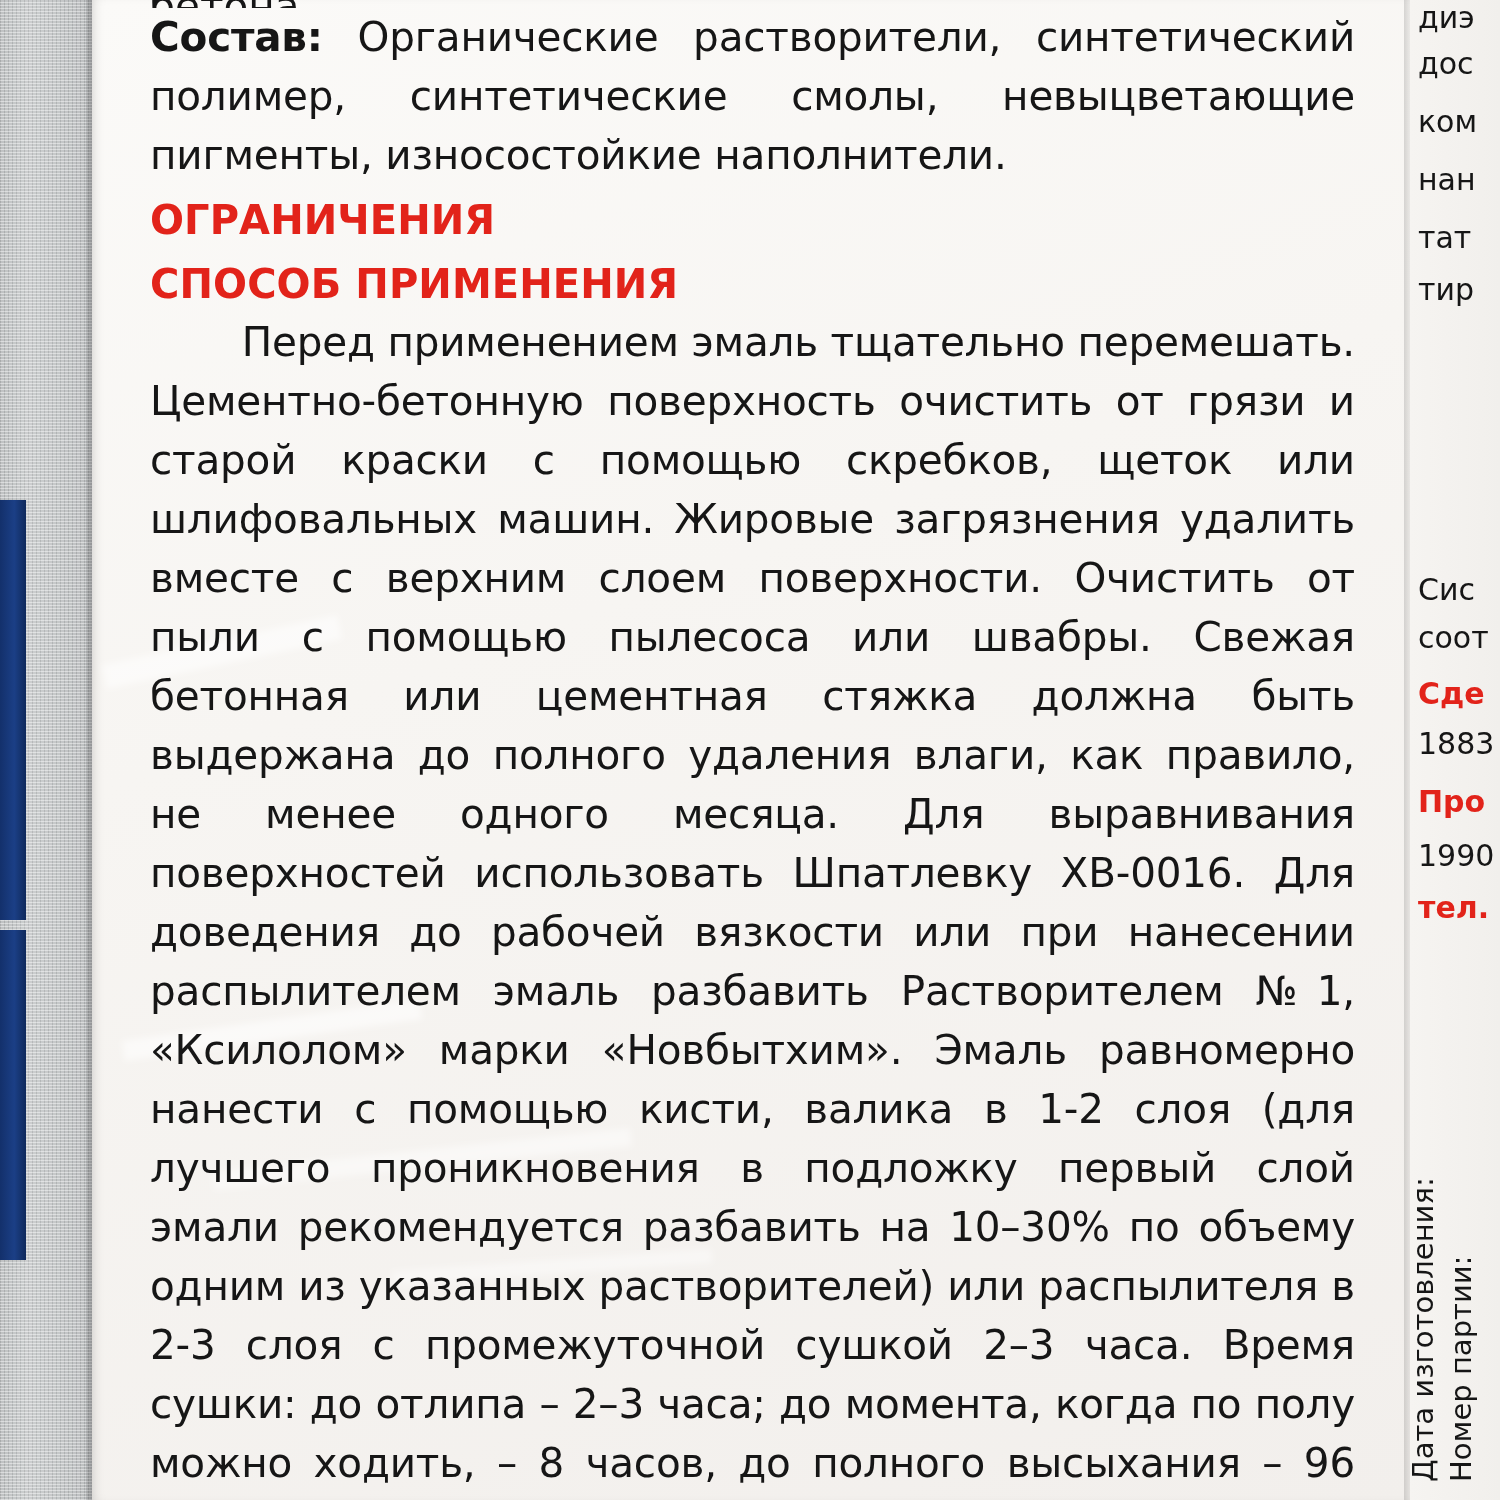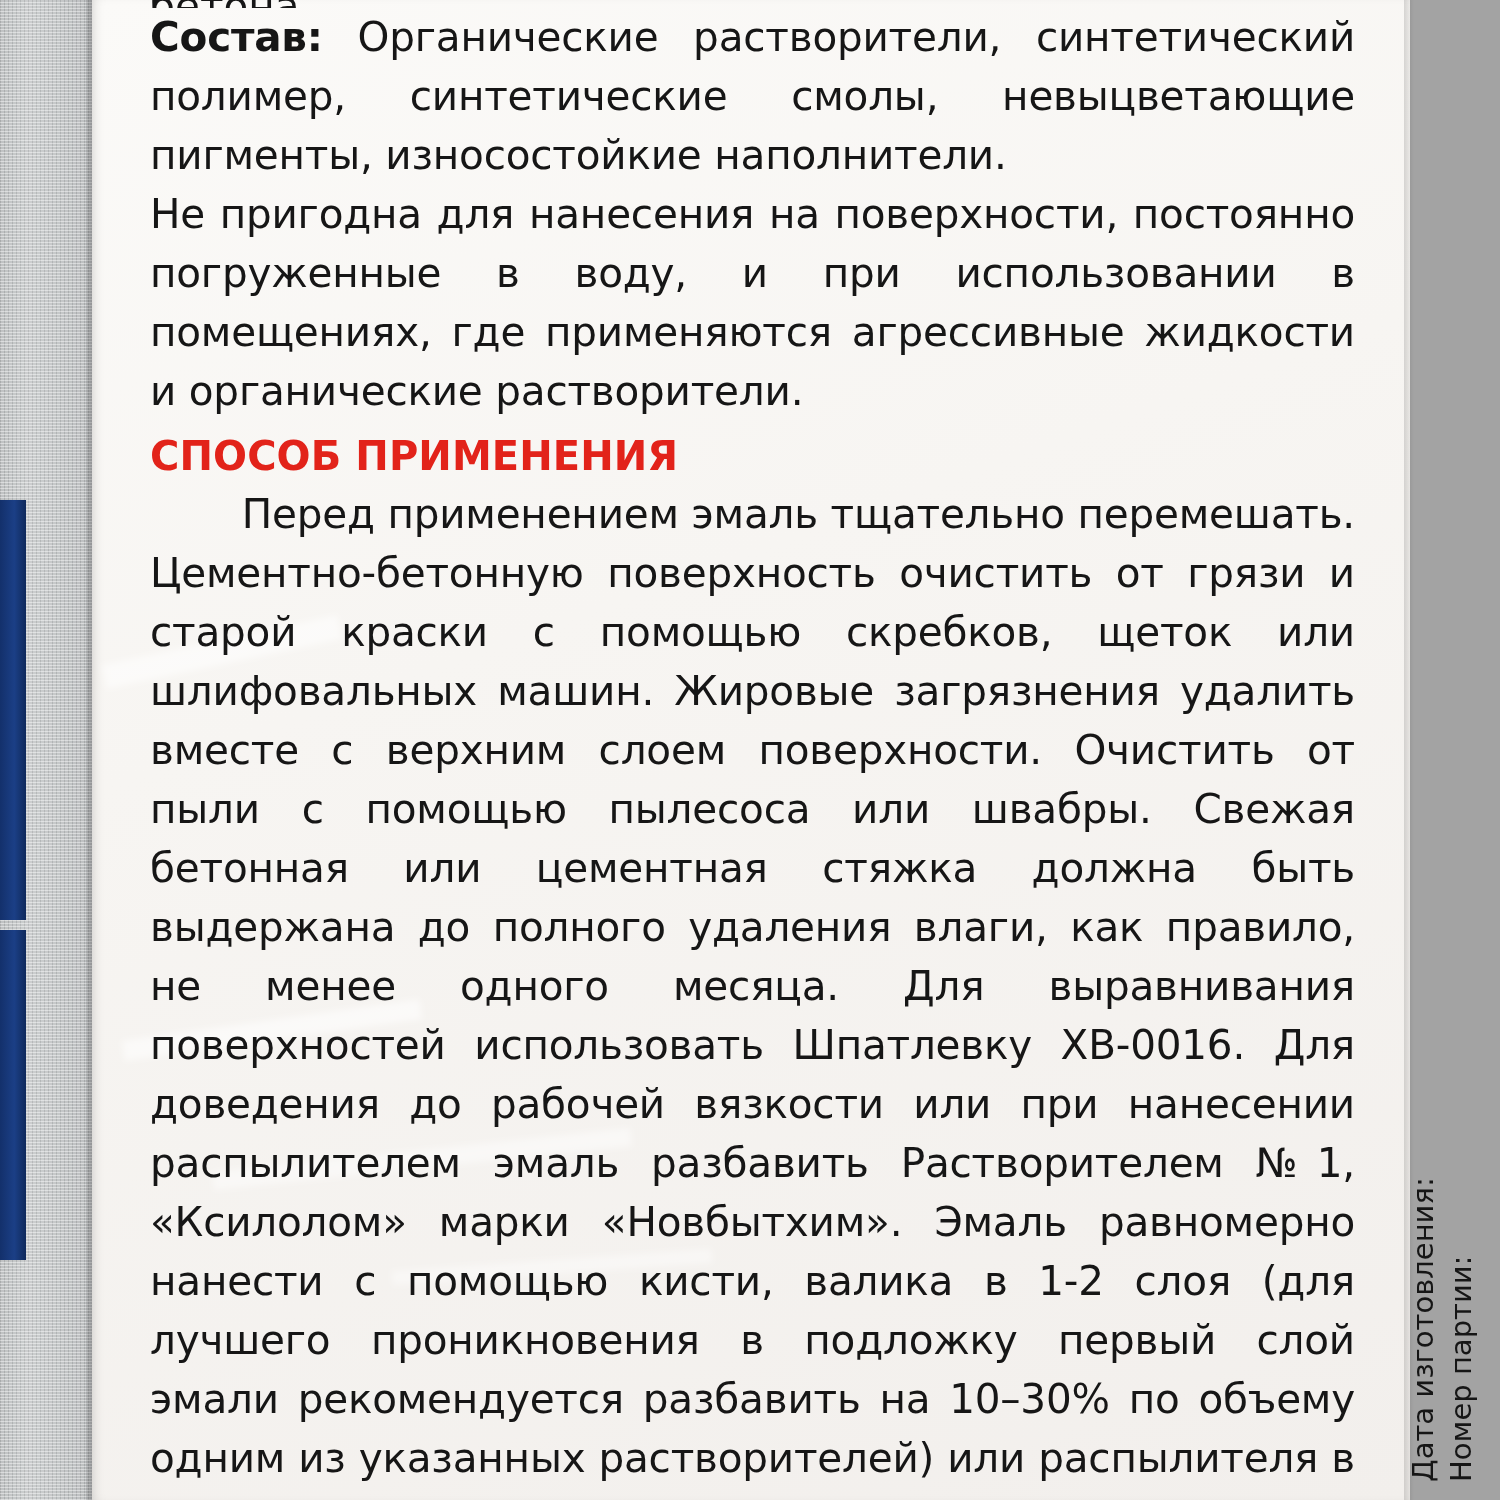--- a/index.html
+++ b/index.html
@@ -158,29 +158,46 @@
     <div class="scuff s2"></div>
     <div class="scuff s3"></div>
     <div class="scuff s4"></div>
 
     <div class="text-col">
 
       <p class="truncated-top">бетона.</p>
 
       <p class="body justify"><span class="lead">Состав:</span><span> Органические растворители, синтетический полимер, синтетические смолы, невыцветающие пигменты, износостойкие наполнители.</span></p>
 
-      <p class="body justify">Не пригодна для нанесения на поверхности, постоянно погруженные в воду, и при использовании в помещениях, где применяются агрессивные жидкости и органические растворители.</p>
+      <h2 class="red">ОГРАНИЧЕНИЯ</h2>
 
       <h2 class="red">СПОСОБ ПРИМЕНЕНИЯ</h2>
       <p class="body">Перед применением эмаль тщательно перемешать.</p>
       <p class="body justify">Цементно-бетонную поверхность очистить от грязи и старой краски с помощью скребков, щеток или шлифовальных машин. Жировые загрязнения удалить вместе с верхним слоем поверхности. Очистить от пыли с помощью пылесоса или швабры. Свежая бетонная или цементная стяжка должна быть выдержана до полного удаления влаги, как правило, не менее одного месяца. Для выравнивания поверхностей использовать Шпатлевку ХВ-0016. Для доведения до рабочей вязкости или при нанесении распылителем эмаль разбавить Растворителем №1, «Ксилолом» марки «Новбытхим». Эмаль равномерно нанести с помощью кисти, валика в 1-2 слоя (для лучшего проникновения в подложку первый слой эмали рекомендуется разбавить на 10–30% по объему одним из указанных растворителей) или распылителя в 2-3 слоя с промежуточной сушкой 2–3 часа. Время сушки: до отлипа – 2–3 часа; до момента, когда по полу можно ходить, – 8 часов, до полного высыхания – 96 часов.</p>
     </div>
   </div>
 
   <div class="right-edge-shadow"></div>
 
+  <div class="right-panel">
+    <div class="rp-line" style="top:-4px;">диэ</div>
+    <div class="rp-line" style="top:42px;">дос</div>
+    <div class="rp-line" style="top:100px;">ком</div>
+    <div class="rp-line" style="top:158px;">нан</div>
+    <div class="rp-line" style="top:216px;">тат</div>
+    <div class="rp-line" style="top:268px;">тир</div>
+
+    <div class="rp-line" style="top:568px;">Сис</div>
+    <div class="rp-line" style="top:616px;">соот</div>
+
+    <div class="rp-line red" style="top:672px;">Сде</div>
+    <div class="rp-line" style="top:722px;">1883</div>
+    <div class="rp-line red" style="top:780px;">Про</div>
+    <div class="rp-line" style="top:834px;">1990</div>
+    <div class="rp-line red" style="top:886px;">тел.</div>
+  </div>
 
   <div class="vertical-text">
     <span class="v1">Дата изготовления:</span>
     <span class="v2">Номер партии:</span>
   </div>
 
 </div>
 
 </body></html>

